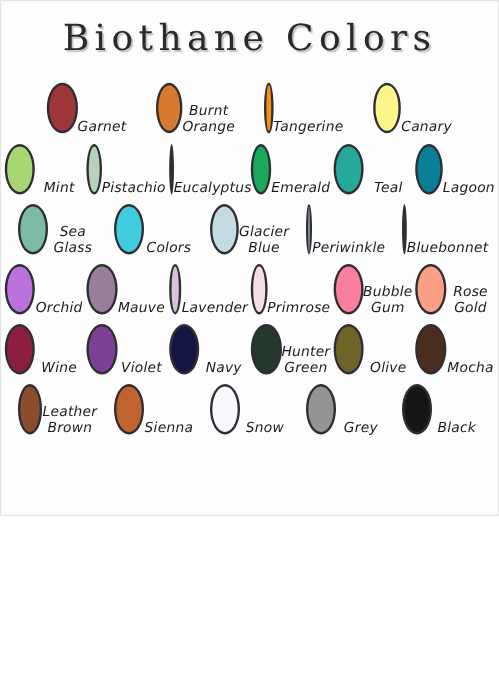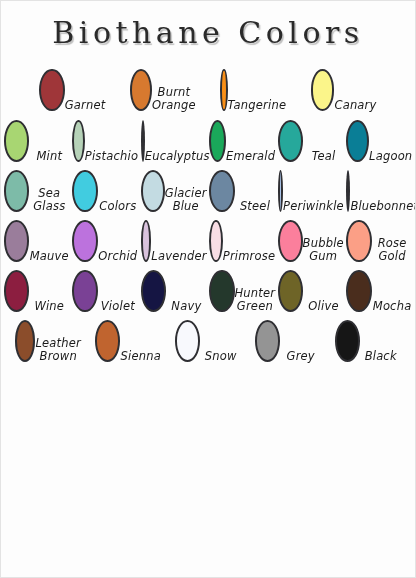--- a/index.html
+++ b/index.html
@@ -8,21 +8,21 @@
     padding: 0;
     background: #ffffff;
   }
   body {
     font-family: "DejaVu Sans", sans-serif;
   }
 
   #page {
     position: relative;
     width: 416px;
-    height: 578px;
+    height: 430px;
     background: #fdfdfd;
     border: 1px solid #e3e3e3;
     box-sizing: border-box;
     overflow: hidden;
   }
 
   
   #title-area {
     height: 62px;
     display: flex;
@@ -143,42 +143,38 @@
         </div>
         <div class="swatch">
           <div class="swatch-circle" style="background: rgb(65, 204, 224); border-color: rgb(47, 47, 51);"></div>
           <div class="swatch-label">Colors</div>
         </div>
         <div class="swatch">
           <div class="swatch-circle" style="background: rgb(195, 219, 226); border-color: rgb(47, 47, 51);"></div>
           <div class="swatch-label">Glacier Blue</div>
         </div>
         <div class="swatch">
-          <div class="swatch-circle" style="background: rgb(108, 135, 161); border-color: rgb(47, 47, 51);"></div>
-          <div class="swatch-label">Steel</div>
-        </div>
-        <div class="swatch">
           <div class="swatch-circle" style="background: rgb(171, 197, 234); border-color: rgb(47, 47, 51);"></div>
           <div class="swatch-label">Periwinkle</div>
         </div>
         <div class="swatch">
           <div class="swatch-circle" style="background: rgb(124, 138, 209); border-color: rgb(47, 47, 51);"></div>
           <div class="swatch-label">Bluebonnet</div>
         </div>
       </div>
     <div class="swatch-row" id="row-4">
         <div class="swatch">
+          <div class="swatch-circle" style="background: rgb(188, 114, 221); border-color: rgb(47, 47, 51);"></div>
+          <div class="swatch-label">Orchid</div>
+        </div>
+        <div class="swatch">
           <div class="swatch-circle" style="background: rgb(154, 125, 155); border-color: rgb(47, 47, 51);"></div>
           <div class="swatch-label">Mauve</div>
         </div>
         <div class="swatch">
-          <div class="swatch-circle" style="background: rgb(188, 114, 221); border-color: rgb(47, 47, 51);"></div>
-          <div class="swatch-label">Orchid</div>
-        </div>
-        <div class="swatch">
           <div class="swatch-circle" style="background: rgb(217, 194, 221); border-color: rgb(47, 47, 51);"></div>
           <div class="swatch-label">Lavender</div>
         </div>
         <div class="swatch">
           <div class="swatch-circle" style="background: rgb(248, 221, 229); border-color: rgb(47, 47, 51);"></div>
           <div class="swatch-label">Primrose</div>
         </div>
         <div class="swatch">
           <div class="swatch-circle" style="background: rgb(251, 127, 156); border-color: rgb(47, 47, 51);"></div>
           <div class="swatch-label">Bubble Gum</div>

